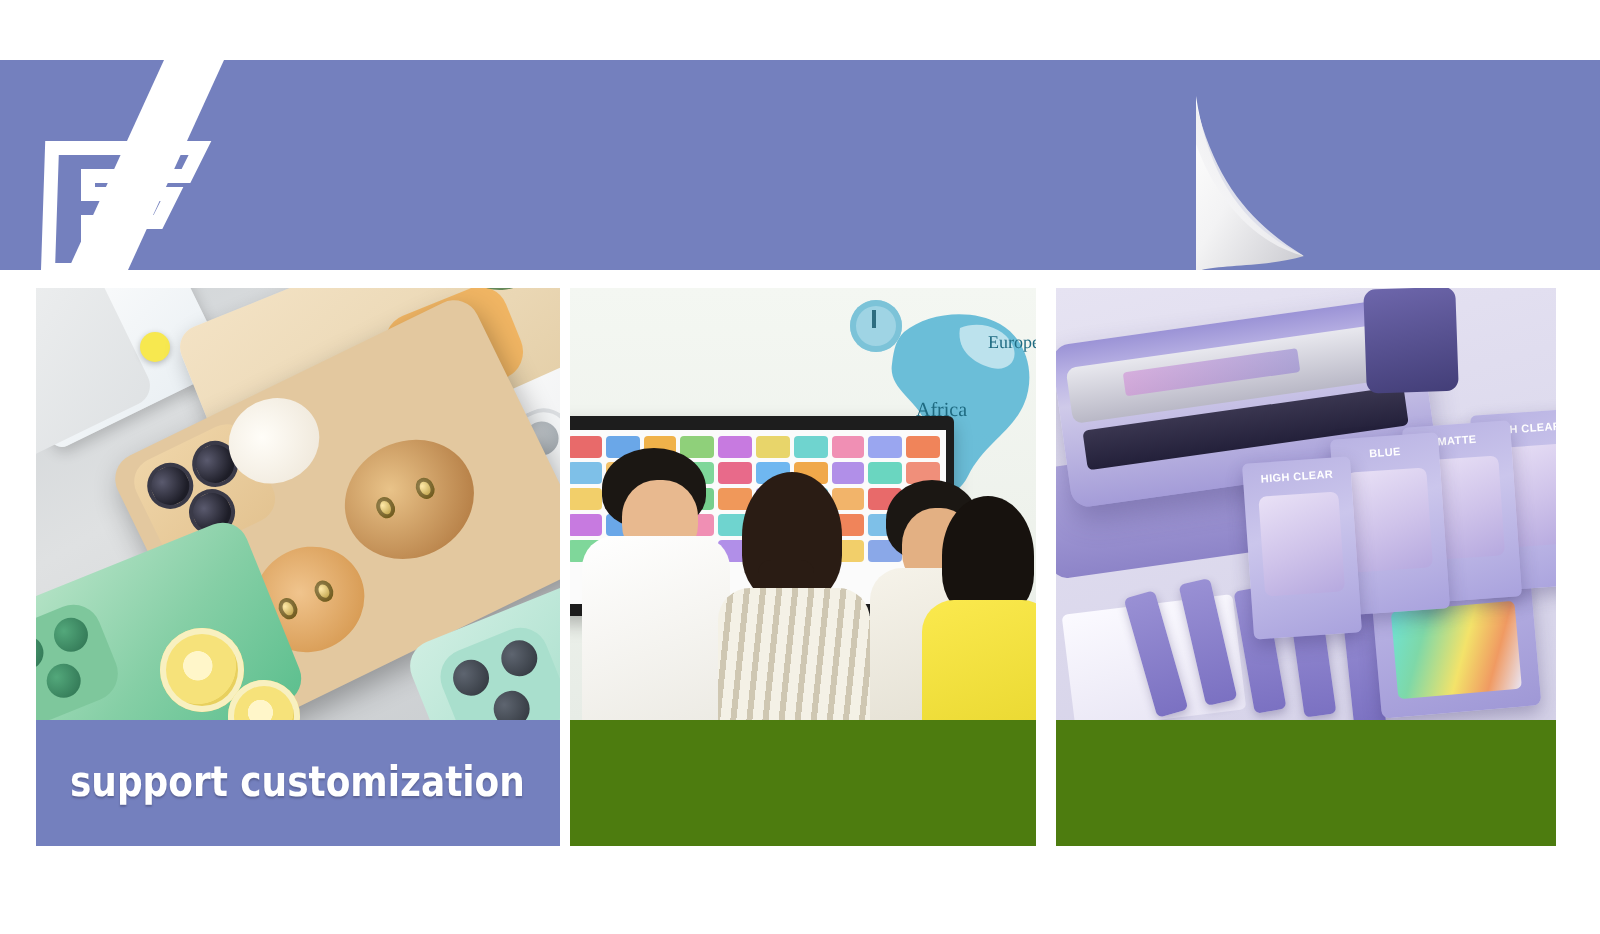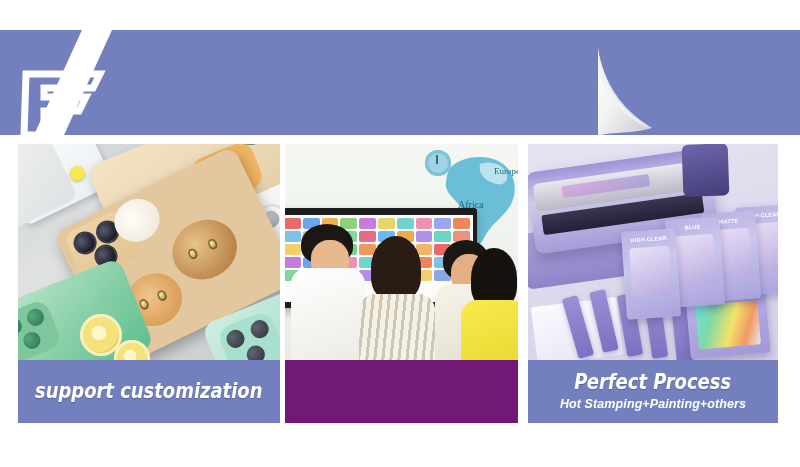--- a/index.html
+++ b/index.html
@@ -90,21 +90,21 @@
     left: 0;
     top: 144px;
     width: 800px;
     height: 280px;
   }
   .adv-card {
     position: absolute;
     top: 0;
     height: 279px;
     overflow: hidden;
-    background: #701a75;
+    background: #4d7c0f;
   }
   .card-photo {
     position: absolute;
     left: 0; top: 0;
     width: 100%;
     height: 216px;
     overflow: hidden;
   }
   .card-caption {
     position: absolute;
@@ -112,21 +112,20 @@
     bottom: 0;
     width: 100%;
     height: 63px;
     background: #7480be;
     color: #ffffff;
     text-align: center;
     display: flex;
     flex-direction: column;
     align-items: center;
     justify-content: center;
-    font-style: italic;
   }
   .cap-main {
     font-family: "DejaVu Sans Condensed", "Liberation Sans Narrow", "Liberation Sans", sans-serif;
     font-weight: bold;
     font-size: 21px;
     line-height: 21px;
     letter-spacing: 0px;
     transform: scaleX(0.95);
     white-space: nowrap;
     text-shadow: 0 1px 1px rgba(40,40,70,0.35);
@@ -661,19 +660,15 @@
       <div class="sheet"></div>
       <div class="strip s1"></div>
       <div class="strip s2"></div>
       <div class="strip s3"></div>
       <div class="strip s4"></div>
       <div class="strip s5"></div>
       <div class="card-pack">
         <div class="cwin"></div>
       </div>
     </div>
-    <div class="card-caption">
-      <div class="cap-main">Perfect Process</div>
-      <div class="cap-sub">Hot Stamping+Painting+others</div>
-    </div>
   </div>
 
 </div>
 
 </body></html>

